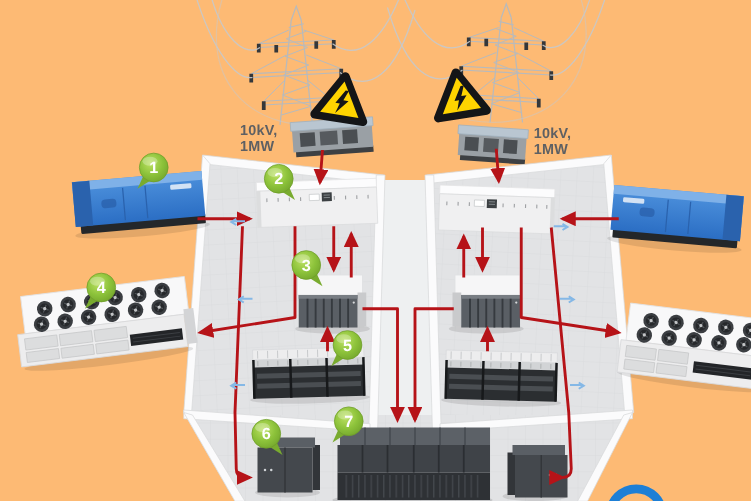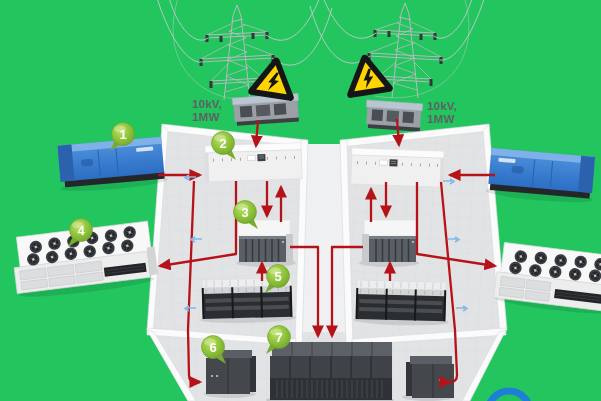--- a/index.html
+++ b/index.html
@@ -1,16 +1,16 @@
 <!DOCTYPE html>
 <html><head>
 <meta charset="utf-8">
 <style>
   html,body{margin:0;padding:0;background:#ffffff;}
-  .stage{position:relative;width:601px;height:401px;background:#22c55e;overflow:hidden;
+  .stage{position:relative;width:601px;height:401px;background:#fdba74;overflow:hidden;
          font-family:"Liberation Sans",sans-serif;}
   svg{display:block;width:601px;height:401px;}
   .badge-num{font:700 13px "Liberation Sans",sans-serif;fill:#ffffff;}
   .pwr-label{font:700 11.5px "Liberation Sans",sans-serif;fill:#5e6063;letter-spacing:.2px;}
 </style>
 </head>
 <body>
 
 <div class="stage">
 <svg viewBox="0 0 601 401" xmlns="http://www.w3.org/2000/svg">

